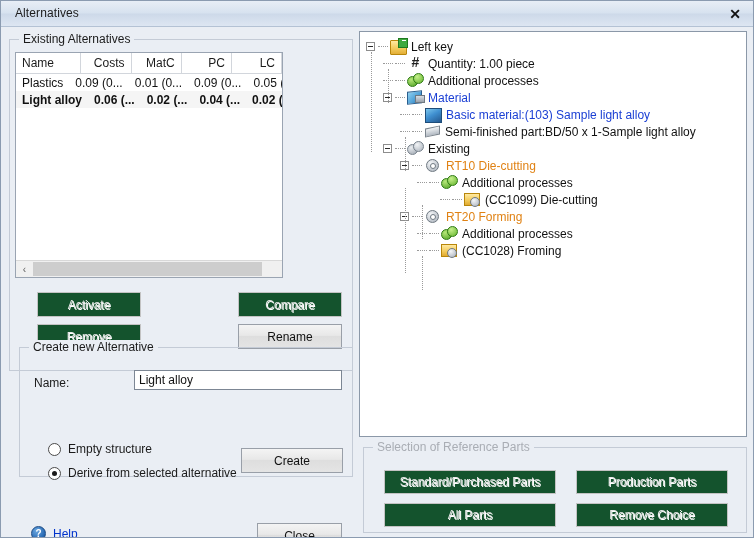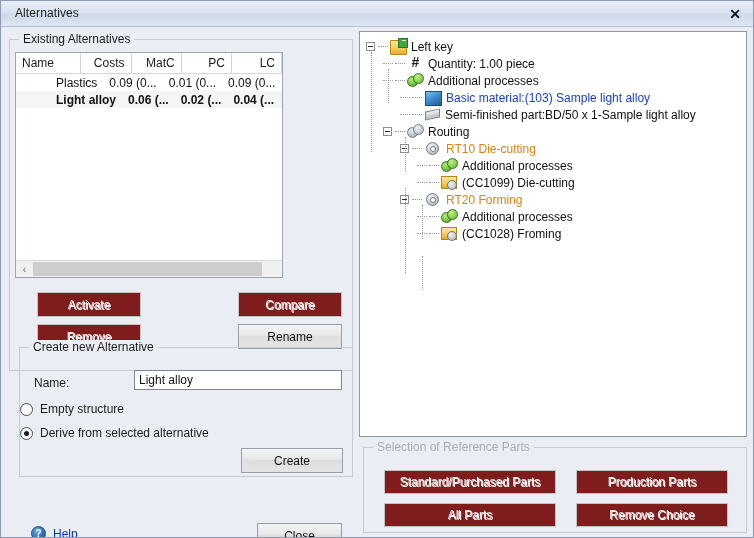--- a/index.html
+++ b/index.html
@@ -68,21 +68,21 @@
     font-size: 12px; color: #1b1b1b;
     display: flex; align-items: center;
     padding: 0 6px;
   }
   .hcell.c-name { width: 82px; justify-content: flex-start; }
   .hcell.c-num  { width: 62px; justify-content: flex-end; }
 
   .list-row { display: flex; height: 17px; align-items: center; }
   .list-row.sel { background: #f5f5f5; font-weight: bold; }
   .list-row .cell { font-size: 12px; color: #111; padding: 0 6px; white-space: nowrap; }
-  .cell.c-name { width: 82px; margin-left: 34px; }
+  .cell.c-name { width: 82px; }
   .cell.c-num  { width: 62px; text-align: right; }
 
   
   .hscroll {
     position: absolute; left: 0; bottom: 0;
     width: 332px; height: 17px;
     background: #f0f0f0; border-top: 1px solid #d8d8d8;
     display: flex; align-items: center;
   }
   .hs-arrow {
@@ -102,42 +102,42 @@
     position: absolute;
     height: 25px;
     background: linear-gradient(to bottom,#f4f4f4 0%, #e8e8e8 45%, #dedede 50%, #e4e4e4 100%);
     border: 1px solid #999fa8;
     font-family: "Liberation Sans", sans-serif;
     font-size: 12px; color: #111;
     display: flex; align-items: center; justify-content: center;
     cursor: pointer;
   }
   .btn.disabled {
-    background: #7f1d1d;
+    background: #14532d;
     border: 1px solid #c3c3c3;
     color: #e9e9e9;
     text-shadow: 1px 1px 0 #ffffff;
     cursor: default;
   }
 
   #btn-activate { left: 27px;  top: 252px; width: 104px; }
   #btn-compare  { left: 228px; top: 252px; width: 104px; }
   #btn-remove   { left: 27px;  top: 284px; width: 104px; }
   #btn-rename   { left: 228px; top: 284px; width: 104px; }
 
   #gb-create { left: 10px; top: 318px; width: 334px; height: 130px; }
   .lbl-name { position: absolute; left: 14px; top: 28px; font-size: 12px; color: #1b1b1b; }
   .txt-name {
     position: absolute; left: 114px; top: 22px;
     width: 208px; height: 20px;
     background: #fff; border: 1px solid #7c8694;
     font-family: "Liberation Sans", sans-serif; font-size: 12px; color: #111;
     padding: 0 4px;
   }
-  .radio-row { position: absolute; left: 0; display: flex; align-items: center; }
+  .radio-row { position: absolute; left: 28px; display: flex; align-items: center; margin-top: 40px; }
   #radio-empty { top: 54px; }
   #radio-derive { top: 78px; }
   .radio-mark {
     width: 13px; height: 13px; border-radius: 50%;
     border: 1px solid #4a4a4a; background: #fff;
     margin-right: 7px; position: relative; flex: none;
   }
   .radio-mark.checked::after {
     content: ''; position: absolute;
     left: 3px; top: 3px; width: 5px; height: 5px;
@@ -418,51 +418,57 @@
             <div class="dots"></div>
             <div class="ticon ic-hash">#</div>
             <div class="tlabel">Quantity: 1.00 piece</div>
           </div>
           <div class="tnode" style="padding-left: 23px;">
             <div class="dots"></div>
             <div class="dots"></div>
             <div class="ticon ic-gears-green"></div>
             <div class="tlabel">Additional processes</div>
           </div>
+          <div class="tnode" style="padding-left: 23px;">
+            <div class="expander"></div>
+            <div class="dots"></div>
+            <div class="ticon ic-material"></div>
+            <div class="tlabel blue">Material</div>
+          </div>
           <div class="tnode" style="padding-left: 40px;">
             <div class="dots"></div>
             <div class="dots"></div>
             <div class="ticon ic-cube"></div>
             <div class="tlabel blue">Basic material:(103) Sample light alloy</div>
           </div>
           <div class="tnode" style="padding-left: 40px;">
             <div class="dots"></div>
             <div class="dots"></div>
             <div class="ticon ic-semifin"></div>
             <div class="tlabel">Semi-finished part:BD/50 x 1-Sample light alloy</div>
           </div>
           <div class="tnode" style="padding-left: 23px;">
             <div class="expander"></div>
             <div class="dots"></div>
             <div class="ticon ic-gears-grey"></div>
-            <div class="tlabel">Routing</div>
+            <div class="tlabel">Existing</div>
           </div>
           <div class="tnode" style="padding-left: 40px;">
             <div class="expander"></div>
             <div class="dots"></div>
             <div class="ticon ic-gear-one"></div>
             <div class="tlabel orange">RT10 Die-cutting</div>
           </div>
           <div class="tnode" style="padding-left: 57px;">
             <div class="dots"></div>
             <div class="dots"></div>
             <div class="ticon ic-gears-green"></div>
             <div class="tlabel">Additional processes</div>
           </div>
-          <div class="tnode" style="padding-left: 57px;">
+          <div class="tnode" style="padding-left: 80px;">
             <div class="dots"></div>
             <div class="dots"></div>
             <div class="ticon ic-costfolder"></div>
             <div class="tlabel">(CC1099) Die-cutting</div>
           </div>
           <div class="tnode" style="padding-left: 40px;">
             <div class="expander"></div>
             <div class="dots"></div>
             <div class="ticon ic-gear-one"></div>
             <div class="tlabel orange">RT20 Forming</div>

